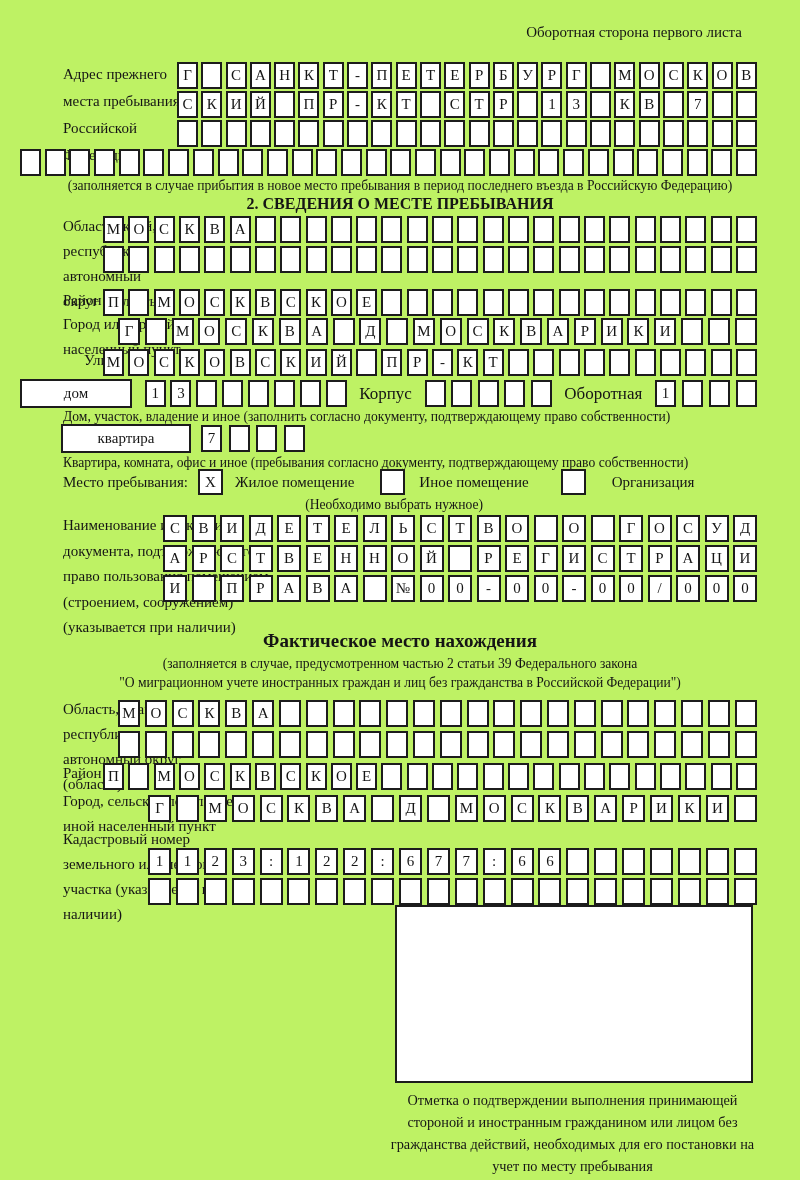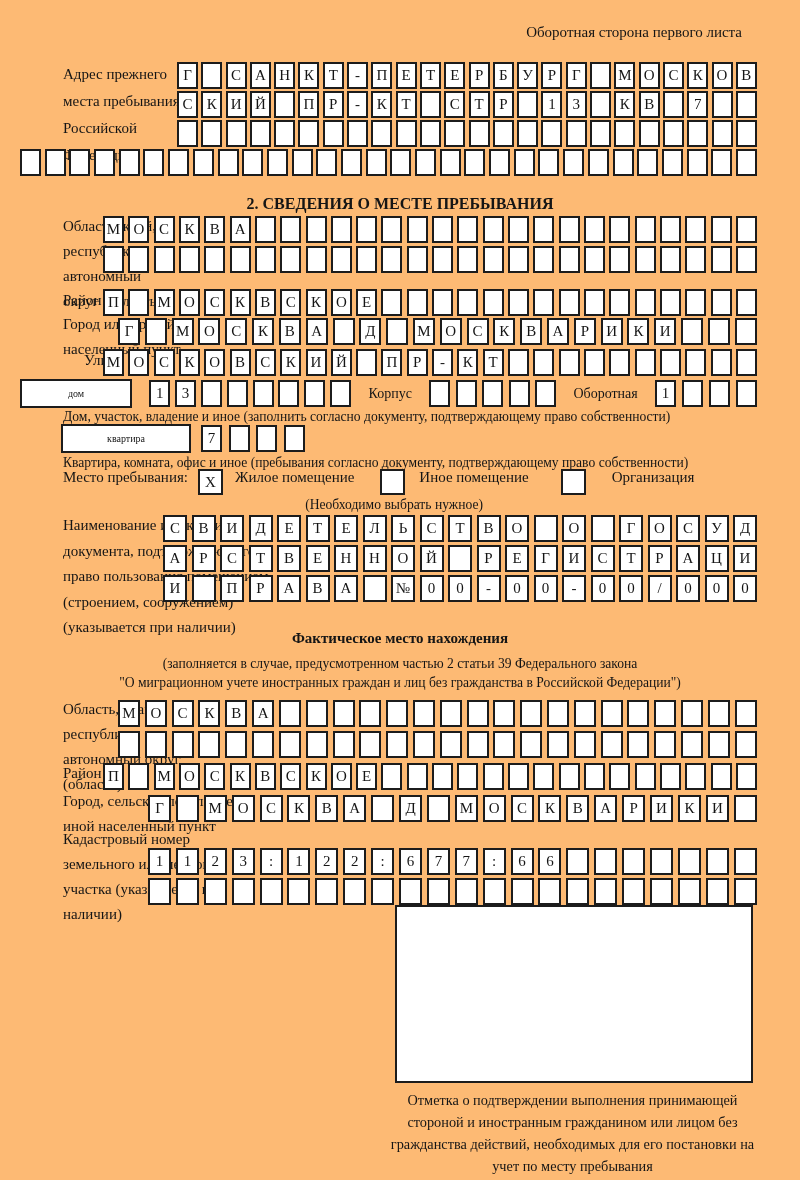--- a/index.html
+++ b/index.html
@@ -1,42 +1,42 @@
 <!DOCTYPE html>
 <html><head>
 <meta charset="utf-8">
 <style>
   html,body{margin:0;padding:0;background:#ffffff;}
   .page{
-    position:relative;width:800px;height:1180px;background:#fdba74;
+    position:relative;width:800px;height:1180px;background:#bef264;
     font-family:"Liberation Serif","DejaVu Serif",serif;color:#151515;overflow:hidden;
   }
   .abs{position:absolute;}
   .lbl{font-size:15px;line-height:25px;}
   .cap{font-size:13.6px;color:#151515;}
   .ttl{font-weight:bold;font-size:16px;text-align:center;width:800px;}
   .cells{display:flex;justify-content:space-between;}
   .cell{
     box-sizing:border-box;flex:0 0 21px;height:27px;border:2px solid #1c1c1c;
     display:flex;align-items:center;justify-content:center;
     font-size:15px;line-height:1;background:#fff;
   }
   .c22 .cell{flex-basis:22px;}
   .c23 .cell{flex-basis:23px;}
   .c24 .cell{flex-basis:24px;}
   .namebox{
     box-sizing:border-box;border:2px solid #1c1c1c;height:29px;
-    display:flex;align-items:center;justify-content:center;font-size:10px;background:#fff;
+    display:flex;align-items:center;justify-content:center;font-size:15px;background:#fff;
   }
-  .inline-lbl{font-size:14px;line-height:29px;white-space:nowrap;}
+  .inline-lbl{font-size:17px;line-height:29px;white-space:nowrap;}
   .chk{
     box-sizing:border-box;width:25px;height:26px;border:2px solid #1c1c1c;
     display:flex;align-items:center;justify-content:center;font-size:15px;background:#fff;
   }
-  .mesto-row{display:flex;align-items:flex-start;font-size:15px;}
+  .mesto-row{display:flex;align-items:center;font-size:15px;}
   .center{text-align:center;width:800px;}
   .bigbox{box-sizing:border-box;border:2px solid #1c1c1c;background:#fff;}
 </style>
 </head>
 <body>
 
 <div class="page">
 
   <div class="abs" style="top:24px;right:58px;font-size:15px;">Оборотная сторона первого листа</div>
 
@@ -144,20 +144,21 @@
       <div class="cell"></div>
       <div class="cell"></div>
       <div class="cell"></div>
       <div class="cell"></div>
       <div class="cell"></div>
       <div class="cell"></div>
       <div class="cell"></div>
       <div class="cell"></div>
       <div class="cell"></div>
     </div>
+  <div class="abs cap center" style="top:178px;left:0;">(заполняется в случае прибытия в новое место пребывания в период последнего въезда в Российскую Федерацию)</div>
 
   <div class="abs ttl" style="top:195px;left:0;">2. СВЕДЕНИЯ О МЕСТЕ ПРЕБЫВАНИЯ</div>
 
   <div class="abs lbl" style="top:214px;left:63px;width:112px;">Область, край, республика, автономный округ (область)</div>
   <div class="abs cells" style="top:216px;left:103px;width:654px;">
       <div class="cell">М</div>
       <div class="cell">О</div>
       <div class="cell">С</div>
       <div class="cell">К</div>
       <div class="cell">В</div>
@@ -416,21 +417,21 @@
       <div class="cell">0</div>
       <div class="cell">-</div>
       <div class="cell">0</div>
       <div class="cell">0</div>
       <div class="cell">/</div>
       <div class="cell">0</div>
       <div class="cell">0</div>
       <div class="cell">0</div>
     </div>
 
-  <div class="abs center" style="top:630px;left:0;font-weight:bold;font-size:15px;">Фактическое место нахождения</div>
+  <div class="abs center" style="top:630px;left:0;font-weight:bold;font-size:19px;">Фактическое место нахождения</div>
   <div class="abs cap center" style="top:656px;left:0;">(заполняется в случае, предусмотренном частью 2 статьи 39 Федерального закона</div>
   <div class="abs cap center" style="top:675px;left:0;">"О миграционном учете иностранных граждан и лиц без гражданства в Российской Федерации")</div>
 
   <div class="abs lbl" style="top:697px;left:63px;width:130px;">Область, край, республика, автономный округ (область)</div>
   <div class="abs cells c22" style="top:700px;left:118px;width:639px;">
       <div class="cell">М</div>
       <div class="cell">О</div>
       <div class="cell">С</div>
       <div class="cell">К</div>
       <div class="cell">В</div>

